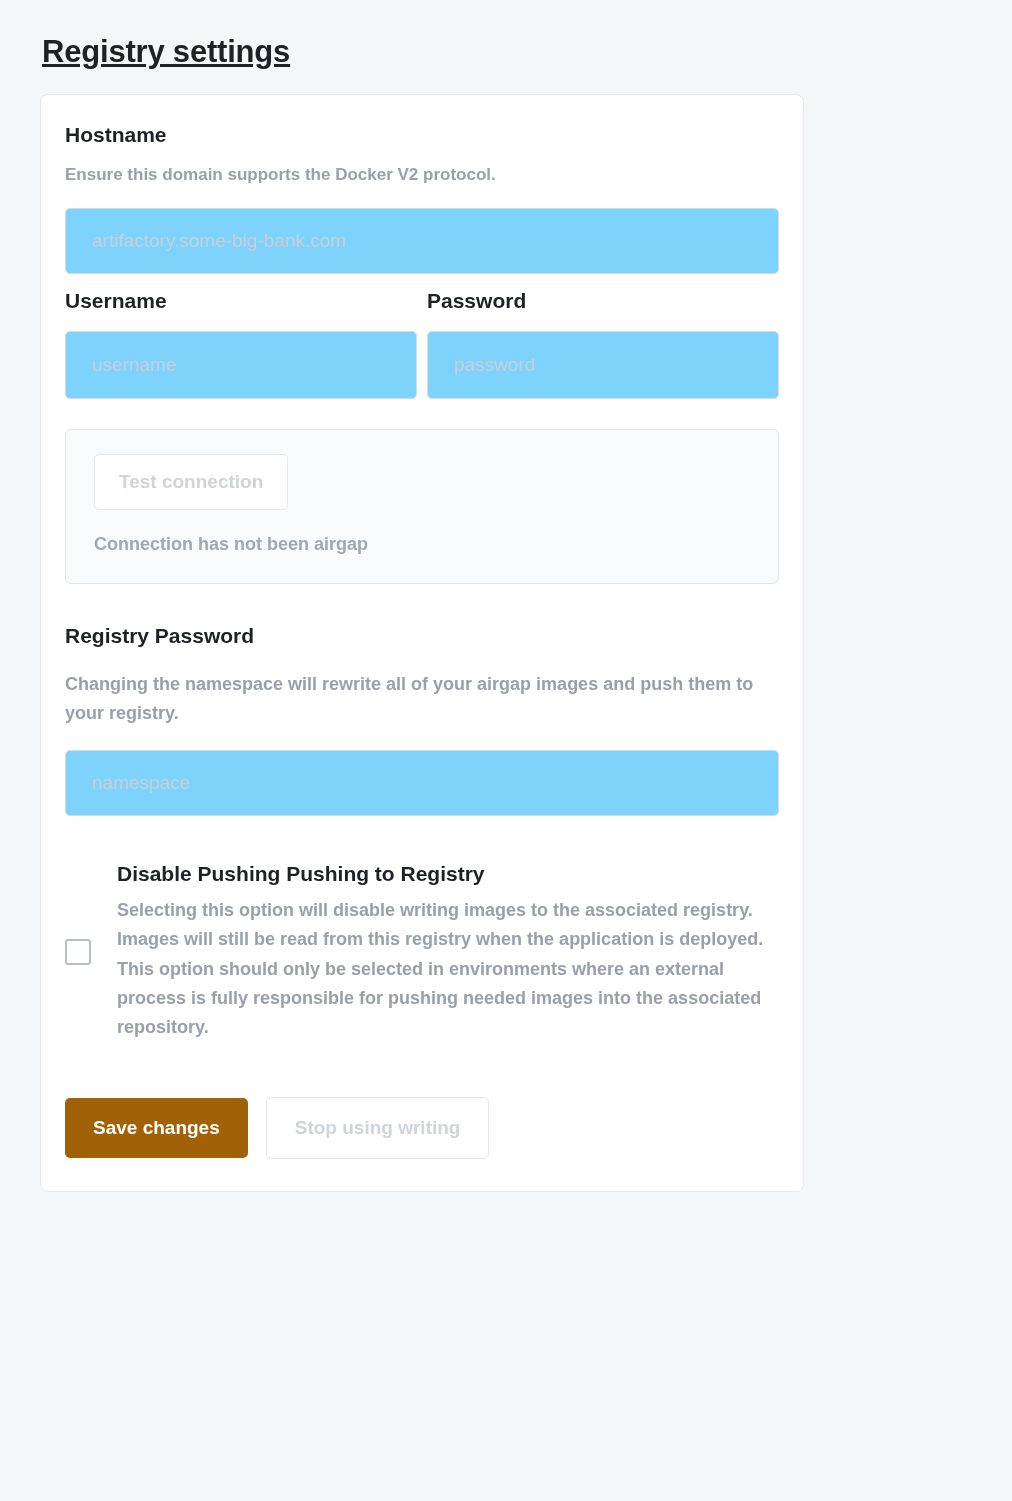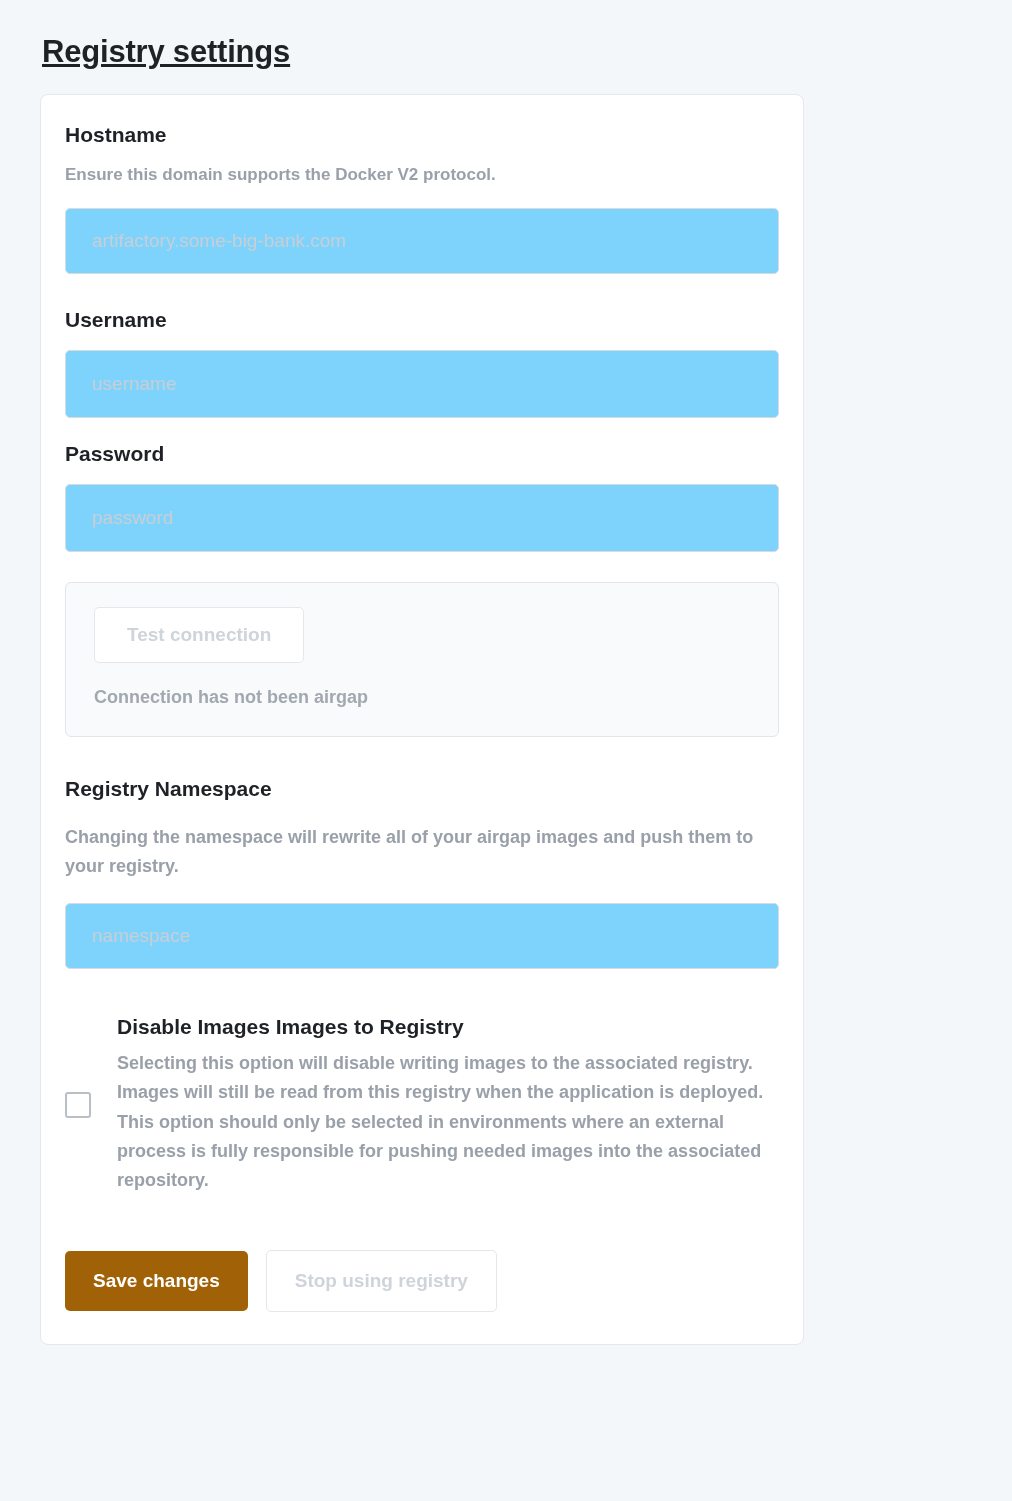--- a/index.html
+++ b/index.html
@@ -62,23 +62,22 @@
     font-size: 19px;
     color: #323232;
     padding: 0 26px;
     outline: none;
   }
   .text-input::placeholder {
     color: #c9ced5;
   }
   .two-col {
     display: flex;
-    gap: 24px;
-    margin-top: 34px;
-    flex-direction: column;
+    gap: 10px;
+    margin-top: 15px;
   }
   .col {
     flex: 1 1 0;
     min-width: 0;
   }
   .col .section-label {
     margin-bottom: 18px;
   }
   .col .text-input {
     height: 68px;
@@ -94,21 +93,21 @@
   .btn-outline {
     box-sizing: border-box;
     display: inline-block;
     border: 1px solid #e4e8ed;
     background: #ffffff;
     color: #cfd4da;
     font-family: "Liberation Sans", sans-serif;
     font-size: 19px;
     font-weight: bold;
     border-radius: 5px;
-    padding: 16px 32px;
+    padding: 16px 24px;
     cursor: pointer;
   }
   .status-text {
     font-size: 18px;
     color: #a2a8b0;
     font-weight: bold;
     margin-top: 24px;
   }
   .namespace-block {
     margin-top: 40px;
@@ -212,32 +211,32 @@
         <input class="text-input" type="password" placeholder="password" style="">
       </div>
     </div>
 
     <div class="test-panel">
       <button class="btn-outline">Test connection</button>
       <div class="status-text">Connection has not been airgap</div>
     </div>
 
     <div class="namespace-block">
-      <h2 class="section-label">Registry Namespace</h2>
+      <h2 class="section-label">Registry Password</h2>
       <p class="namespace-desc">Changing the namespace will rewrite all of your airgap images and push them to your registry.</p>
       <input class="text-input" type="text" placeholder="namespace" style="">
     </div>
 
     <div class="checkbox-row">
       <div class="checkbox-box"></div>
       <div class="checkbox-content">
-        <div class="checkbox-title">Disable Images Images to Registry</div>
+        <div class="checkbox-title">Disable Pushing Pushing to Registry</div>
         <p class="checkbox-desc">Selecting this option will disable writing images to the associated registry. Images will still be read from this registry when the application is deployed. This option should only be selected in environments where an external process is fully responsible for pushing needed images into the associated repository.</p>
       </div>
     </div>
 
     <div class="actions">
       <button class="btn-primary">Save changes</button>
-      <button class="btn-ghost">Stop using registry</button>
+      <button class="btn-ghost">Stop using writing</button>
     </div>
 
   </div>
 </div>
 
 </body></html>

